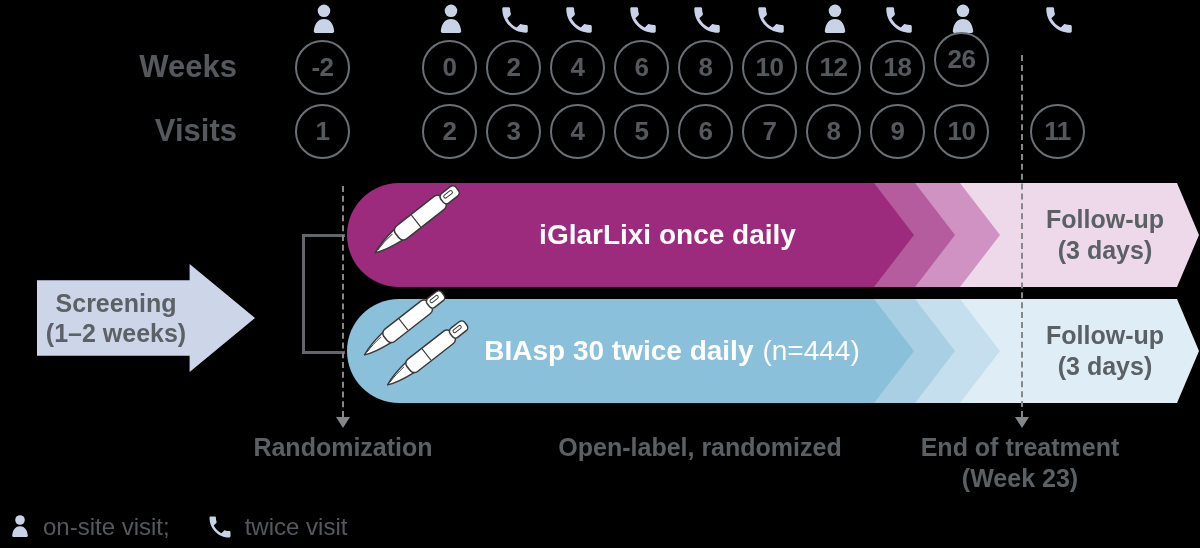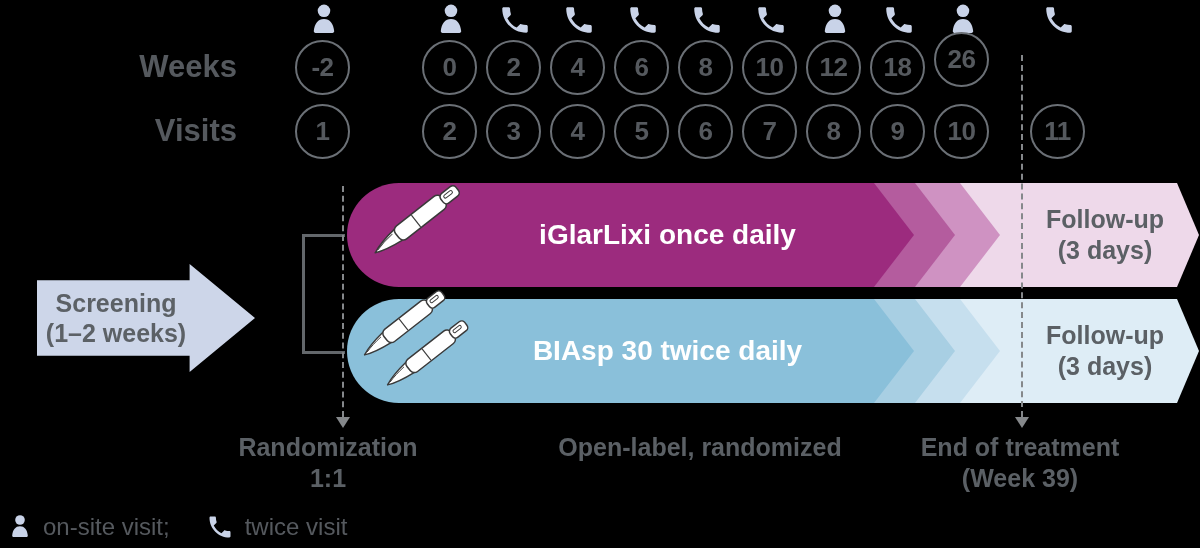--- a/index.html
+++ b/index.html
@@ -205,42 +205,42 @@
     <svg class="pen" style="left:27px;top:44px" width="105" height="23" viewBox="0 0 120 24">
       <path d="M36 4.5 C22 6 9 9.5 3.5 12 C9 14.5 22 18 36 19.5 Z" fill="#fff" stroke="#3a3a3a" stroke-width="1.6" stroke-linejoin="round"></path>
       <path d="M8 11.2 C14 9.4 23 7.8 31 7.3" fill="none" stroke="#3a3a3a" stroke-width="1"></path>
       <rect x="34" y="3" width="64" height="18" rx="6" fill="#fff" stroke="#3a3a3a" stroke-width="1.7"></rect>
       <line x1="60" y1="3.8" x2="60" y2="20.2" stroke="#3a3a3a" stroke-width="1.3"></line>
       <rect x="96" y="5.5" width="21" height="13" rx="4.5" fill="#fff" stroke="#3a3a3a" stroke-width="1.7"></rect>
       <rect x="100" y="8.8" width="11" height="3.6" rx="1.8" fill="#fff" stroke="#3a3a3a" stroke-width="1.1"></rect>
     </svg>
     <div class="abs arm-label">
       <span class="b">BIAsp 30 twice daily</span>
+      <span>(n=444)</span>
     </div>
     <div class="abs fu-label">
       <span>Follow-up</span>
       <span>(3 days)</span>
     </div>
   </div>
 
   <div class="dashv" style="left:342px;top:186px;height:231px"></div>
   <div class="darrow" style="left:336px;top:417px"></div>
   <div class="dashv" style="left:1021px;top:55px;height:362px"></div>
   <div class="darrow" style="left:1015px;top:417px"></div>
 
-  <div class="note" style="left:218px;width:220px">
+  <div class="note" style="left:233px;width:220px">
     <div>Randomization</div>
-    <div>1:1</div>
   </div>
   <div class="note" style="left:500px;width:400px">
     <div>Open-label, randomized</div>
   </div>
   <div class="note" style="left:870px;width:300px">
     <div>End of treatment</div>
-    <div>(Week 39)</div>
+    <div>(Week 23)</div>
   </div>
 
   <div class="abs legend">
     <svg width="24" height="32" viewBox="0 0 24 26">
       <circle cx="12" cy="6" r="4.8" fill="#c9d3e8"></circle>
       <path d="M12 12.2 C7.5 12.2 4.8 15.6 4.2 21.5 C4.1 22.3 4.7 23 5.5 23 H18.5 C19.3 23 19.9 22.3 19.8 21.5 C19.2 15.6 16.5 12.2 12 12.2 Z" fill="#c9d3e8"></path>
     </svg>
     <span class="txt">on-site visit;</span>
     <span class="gap"></span>
     <svg width="28" height="28" viewBox="0 0 24 24">

